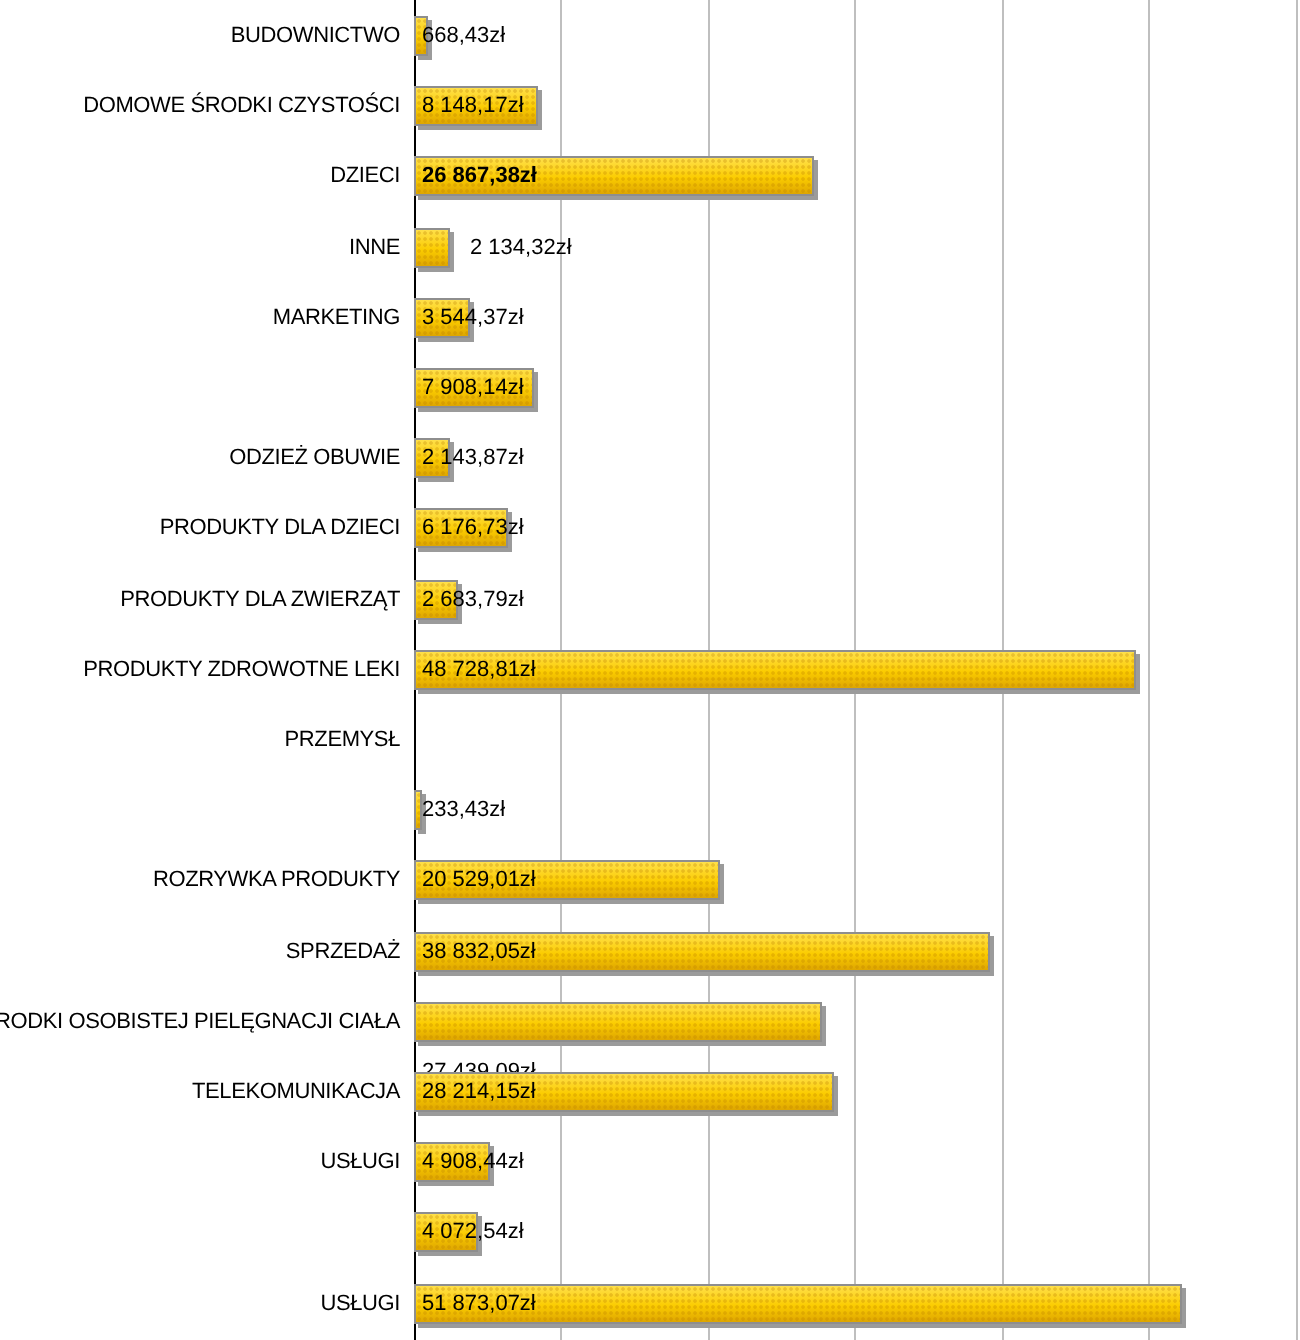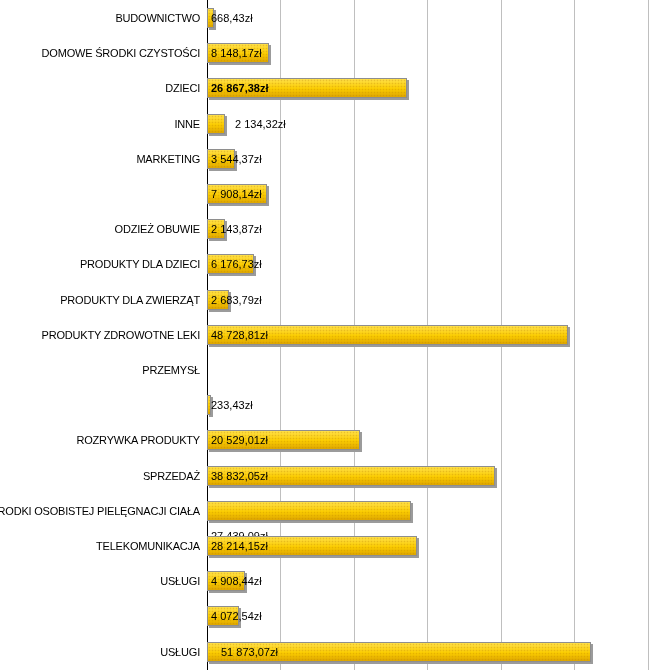--- a/index.html
+++ b/index.html
@@ -123,15 +123,15 @@
       <div class="cat-label" style="top: 536px;">TELEKOMUNIKACJA</div>
       <div class="bar" style="top: 536px; width: 207.609px;"></div>
       <div class="val-label" style="top: 536px;">28 214,15zł</div>
       <div class="cat-label" style="top: 571.2px;">USŁUGI</div>
       <div class="bar" style="top: 571.2px; width: 36.1179px;"></div>
       <div class="val-label" style="top: 571.2px;">4 908,44zł</div>
       <div class="bar" style="top: 606.4px; width: 29.9671px;"></div>
       <div class="val-label" style="top: 606.4px;">4 072,54zł</div>
       <div class="cat-label" style="top: 641.6px;">USŁUGI</div>
       <div class="bar" style="top: 641.6px; width: 381.699px;"></div>
-      <div class="val-label" style="top: 641.6px; margin-left: 10px;">51 873,07zł</div>
+      <div class="val-label" style="top: 641.6px;">51 873,07zł</div>
     </div>
 </div>
 
 </body></html>

